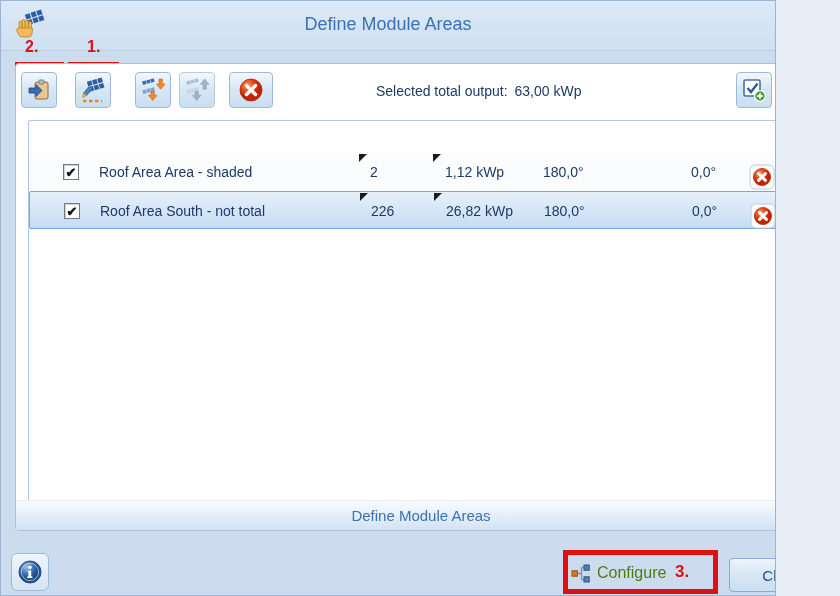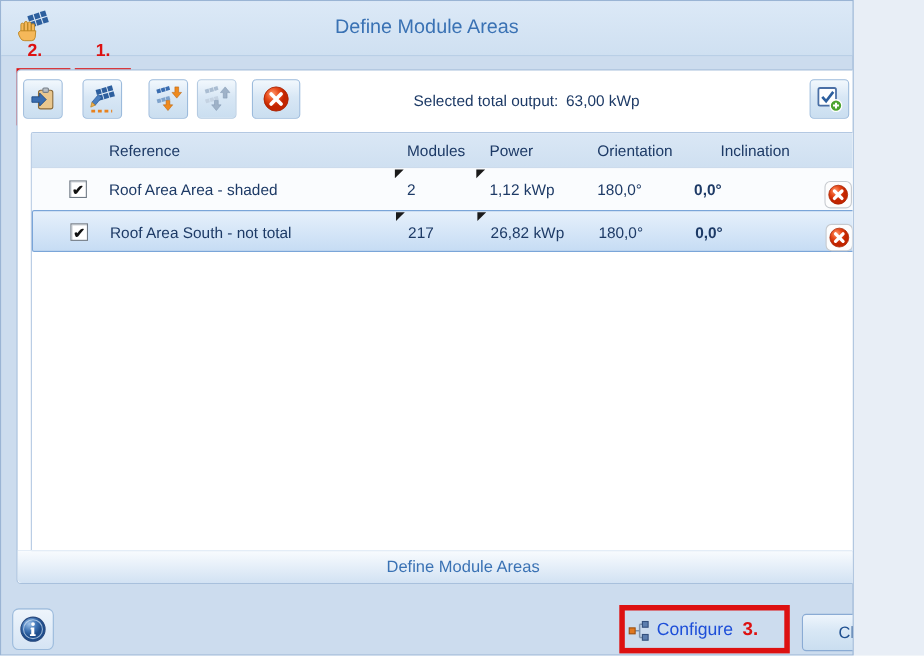--- a/index.html
+++ b/index.html
@@ -104,21 +104,21 @@
   .row-1{
     top:70px;
     background:linear-gradient(#e6f0fb,#c6dcf4);
     border:1px solid #7aa5d8;border-radius:2px;
   }
   .c-check{left:34px;top:10px;}
   .c-ref{left:70px;}
   .c-mod{left:341px;}
   .c-pow{left:416px;}
   .c-ori{left:514px;}
-  .c-inc{left:602px;font-weight:bold;}
+  .c-inc{left:662px;}
   .c-del{left:720px;top:5px;width:26px;height:26px;cursor:pointer;}
   .cb{
     width:16px;height:16px;background:#fff;
     border:1px solid #707a85;
     box-shadow:inset 1px 1px 0 #cfd4da;
     display:flex;align-items:center;justify-content:center;
     font-size:13px;font-weight:bold;color:#111;
     cursor:pointer;box-sizing:border-box;
   }
   .corner-mark{
@@ -144,21 +144,21 @@
     background:linear-gradient(#eef5fc,#d5e4f4);
     border:1px solid #9cbbdc;border-radius:6px;
     display:flex;align-items:center;justify-content:center;
     cursor:pointer;box-sizing:border-box;
   }
   .configure-btn{
     position:absolute;left:570px;top:558px;height:28px;
     display:flex;align-items:center;gap:7px;
     cursor:pointer;
   }
-  .configure-btn .lbl{font-size:16px;color:#1d4ed8;}
+  .configure-btn .lbl{font-size:16px;color:#4d7c0f;}
   .annot-3{position:absolute;left:674px;top:561px;font-size:17px;}
   .close-button{
     position:absolute;left:728px;top:557px;width:105px;height:34px;
     background:linear-gradient(#eef5fc,#d8e7f5 45%,#cadef0);
     border:1px solid #8aabd4;border-radius:4px;
     font-size:15px;color:#1e4f8f;
     display:flex;align-items:center;justify-content:center;
     cursor:pointer;box-sizing:border-box;
   }
 </style>
@@ -286,27 +286,20 @@
     <div class="tb-btn tb-sel2">
       <svg width="24" height="24" viewBox="0 0 24 24">
         <rect x="2" y="2" width="16" height="16" rx="1.5" fill="#fff" stroke="#4a6fa5" stroke-width="1.6"></rect>
         <path d="M5.5 10 l3.5 4 l6.5 -8.5" fill="none" stroke="#2d5f9e" stroke-width="2.4"></path>
         <circle cx="18" cy="18" r="5.3" fill="#f08a1e" stroke="#fff" stroke-width="1.2"></circle>
         <path d="M15.3 18 h5.4" stroke="#fff" stroke-width="1.8"></path>
       </svg>
     </div>
 
     <div class="table">
-      <div class="t-head">
-        <span class="h-ref">Reference</span>
-        <span class="h-mod">Modules</span>
-        <span class="h-pow">Power</span>
-        <span class="h-ori">Orientation</span>
-        <span class="h-inc">Inclination</span>
-      </div>
 
       <div class="t-row row-0">
         <div class="corner-mark cm-a"></div>
         <div class="corner-mark cm-b"></div>
         <div class="cb cell c-check">✔</div>
         <span class="cell c-ref">Roof Area Area - shaded</span>
         <span class="cell c-mod">2</span>
         <span class="cell c-pow">1,12 kWp</span>
         <span class="cell c-ori">180,0°</span>
         <span class="cell c-inc">0,0°</span>
@@ -317,21 +310,21 @@
             <path d="M9.6 9.6 L16.4 16.4 M16.4 9.6 L9.6 16.4" stroke="#fff" stroke-width="3" stroke-linecap="round"></path>
           </svg>
         </div>
       </div>
 
       <div class="t-row row-1">
         <div class="corner-mark cm-a"></div>
         <div class="corner-mark cm-b"></div>
         <div class="cb cell c-check">✔</div>
         <span class="cell c-ref">Roof Area South - not total</span>
-        <span class="cell c-mod">217</span>
+        <span class="cell c-mod">226</span>
         <span class="cell c-pow">26,82 kWp</span>
         <span class="cell c-ori">180,0°</span>
         <span class="cell c-inc">0,0°</span>
         <div class="cell c-del">
           <svg width="26" height="26" viewBox="0 0 26 26">
             <rect x="1" y="1" width="24" height="24" rx="5" fill="#fdfdfd" stroke="#c6cacf"></rect>
             <circle cx="13" cy="13" r="8.6" fill="url(#redg)" stroke="#a82200" stroke-width="0.7"></circle>
             <path d="M9.6 9.6 L16.4 16.4 M16.4 9.6 L9.6 16.4" stroke="#fff" stroke-width="3" stroke-linecap="round"></path>
           </svg>
         </div>

